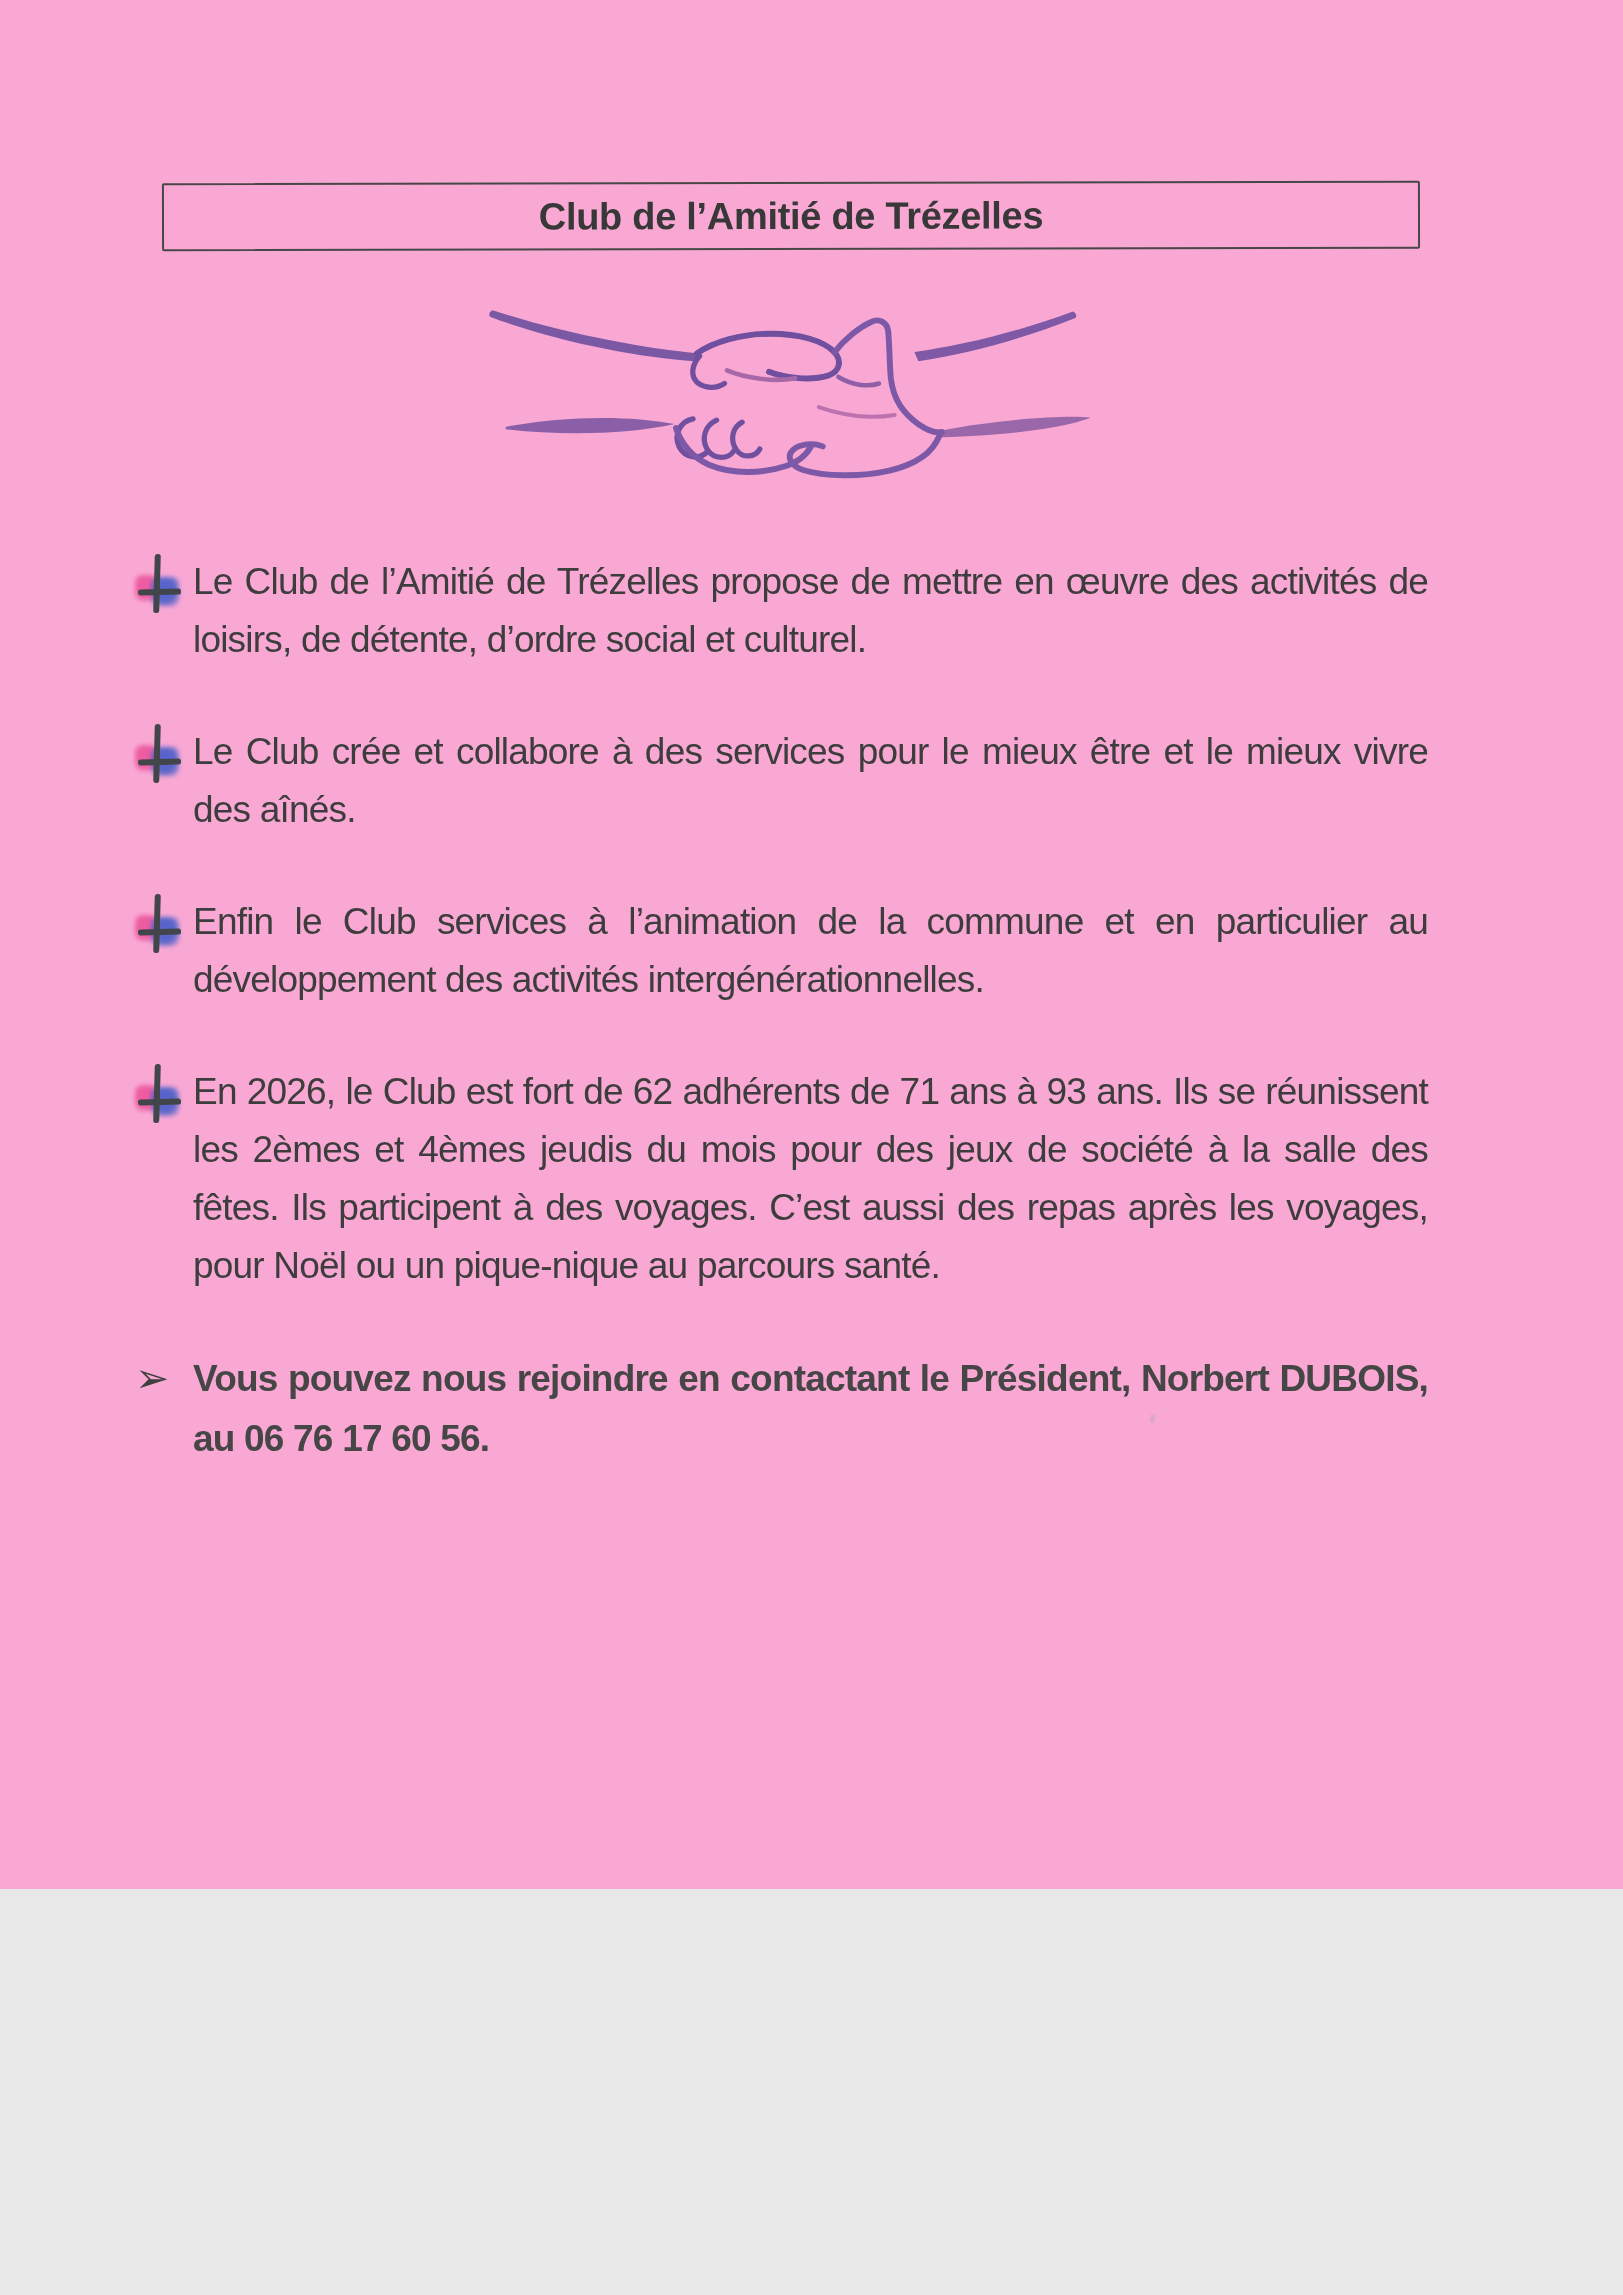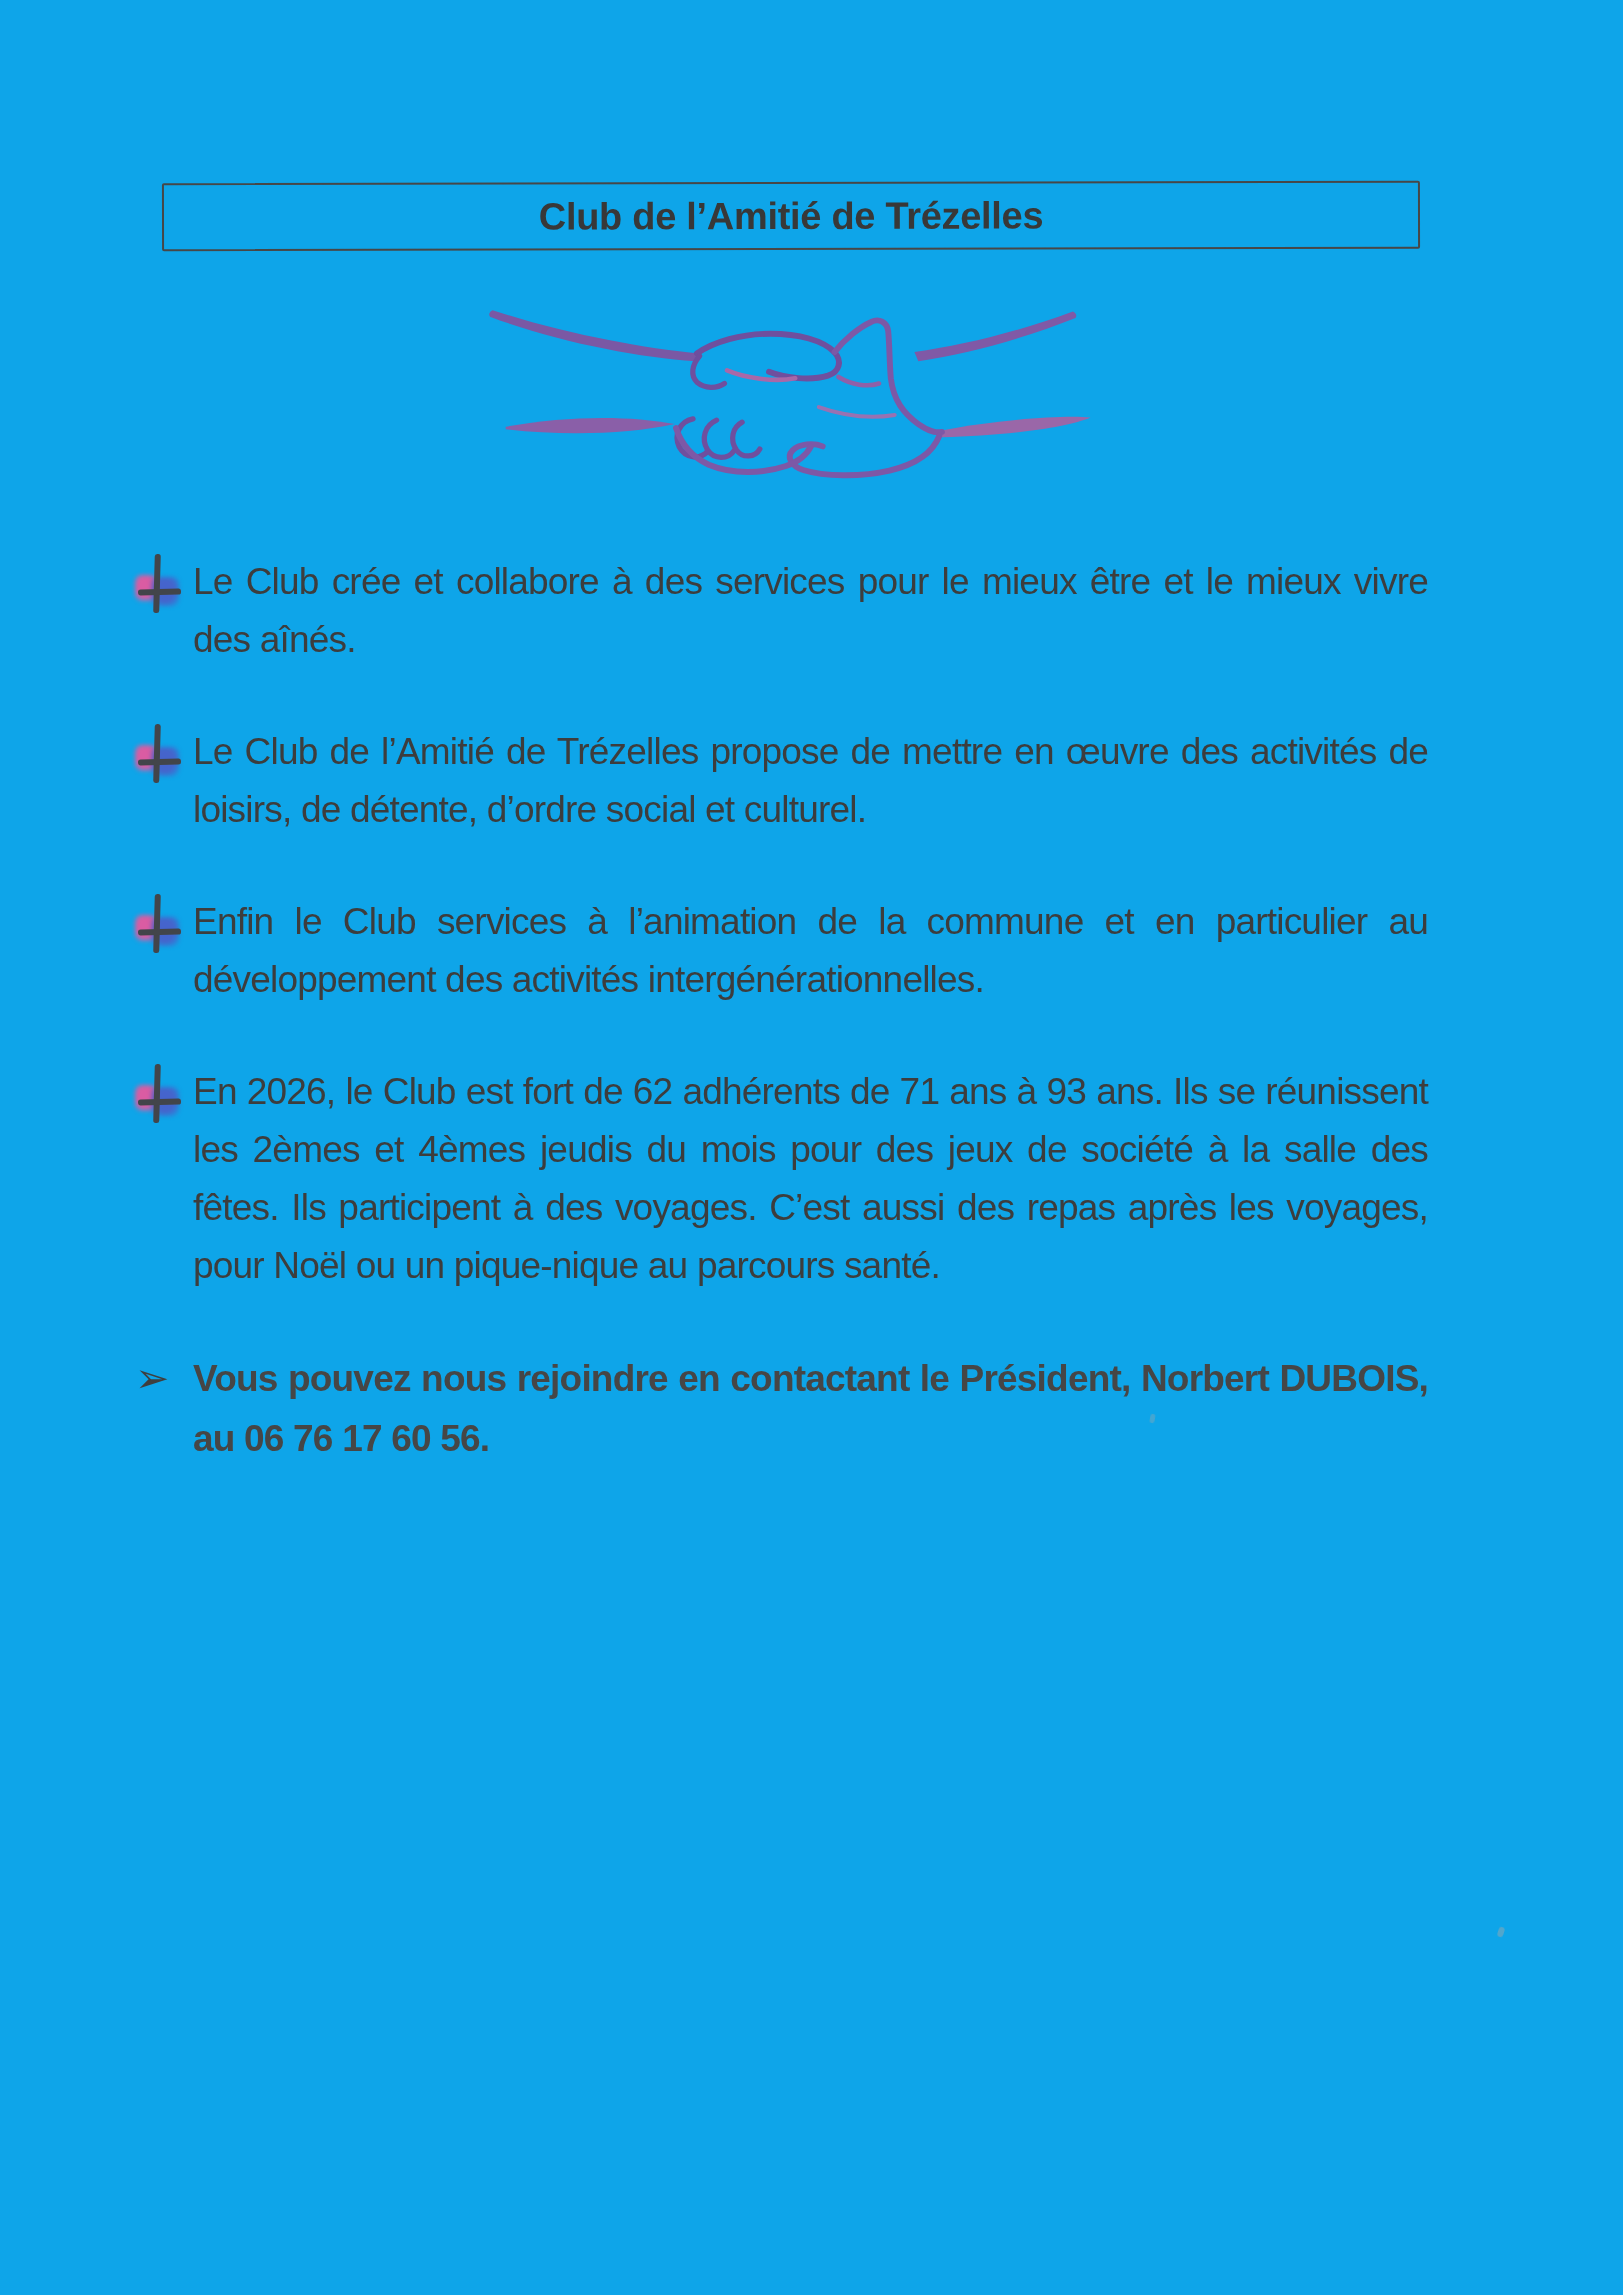--- a/index.html
+++ b/index.html
@@ -1,19 +1,19 @@
 <!DOCTYPE html>
 <html style="font-size:10.5px"><head>
 <meta charset="utf-8">
 <style>
   html,body{margin:0;padding:0;background:#e8e8e8;}
   .page{
     position:relative;
-    width:1623px;height:2295px;
-    background:#0ea5e9;
+    width:1623px;height:1889px;
+    background:#f9a8d4;
     font-family:"Liberation Sans", sans-serif;
     color:#3d3d3d;
     overflow:hidden;
   }
 
   
   .title-box{
     position:absolute;left:162px;top:182px;
     width:1254px;height:64px;
     border:2.6px solid #474747;
@@ -142,33 +142,33 @@
 
     <div class="item">
       <span class="icon-cell">
         <span class="cross-bullet">
           <span class="blob pink"></span>
           <span class="blob blue"></span>
           <span class="bar-v"></span>
           <span class="bar-h"></span>
         </span>
       </span>
+      <p>Le Club de l’Amitié de Trézelles propose de mettre en œuvre des activités de loisirs, de détente, d’ordre social et culturel.</p>
+    </div>
+
+    <div class="item">
+      <span class="icon-cell">
+        <span class="cross-bullet">
+          <span class="blob pink"></span>
+          <span class="blob blue"></span>
+          <span class="bar-v"></span>
+          <span class="bar-h"></span>
+        </span>
+      </span>
       <p>Le Club crée et collabore à des services pour le mieux être et le mieux vivre des aînés.</p>
-    </div>
-
-    <div class="item">
-      <span class="icon-cell">
-        <span class="cross-bullet">
-          <span class="blob pink"></span>
-          <span class="blob blue"></span>
-          <span class="bar-v"></span>
-          <span class="bar-h"></span>
-        </span>
-      </span>
-      <p>Le Club de l’Amitié de Trézelles propose de mettre en œuvre des activités de loisirs, de détente, d’ordre social et culturel.</p>
     </div>
 
     <div class="item">
       <span class="icon-cell">
         <span class="cross-bullet">
           <span class="blob pink"></span>
           <span class="blob blue"></span>
           <span class="bar-v"></span>
           <span class="bar-h"></span>
         </span>

